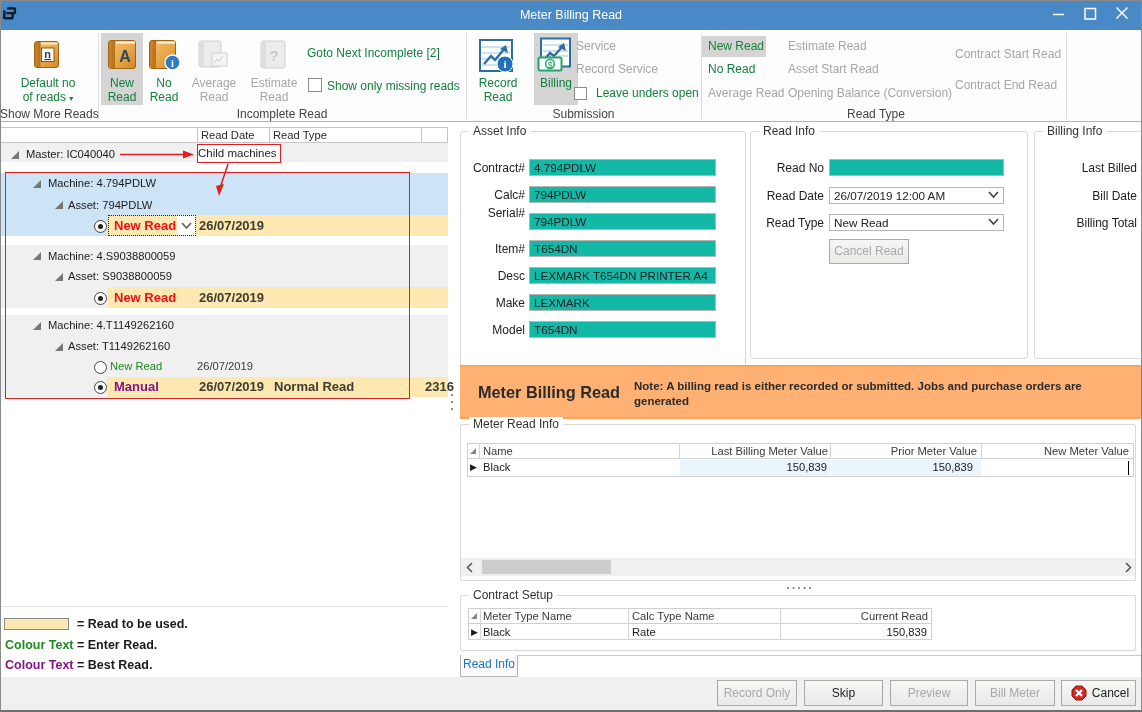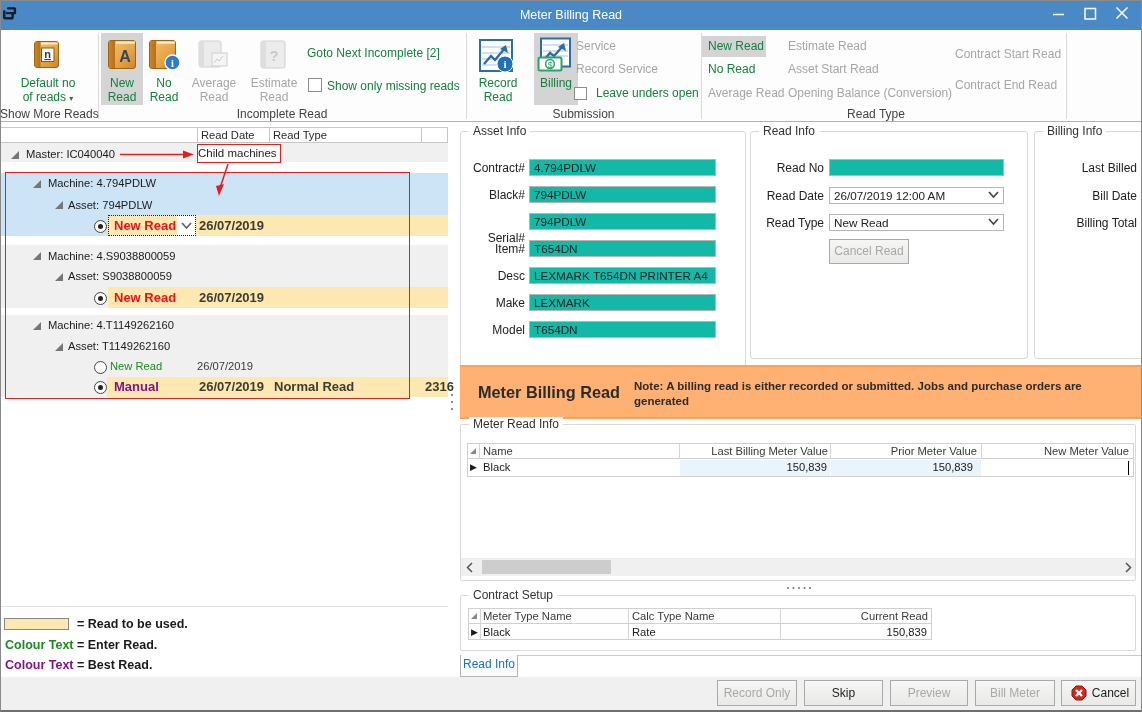--- a/index.html
+++ b/index.html
@@ -252,23 +252,23 @@
   </div>
 <div class="group" style="left:750px;top:131px;width:278px;height:228px">
     <span class="gleg" style="left:8px">Read Info</span>
   </div>
 <div class="group" style="left:1034px;top:131px;width:110px;height:228px">
     <span class="gleg" style="left:8px">Billing Info</span>
   </div>
 
 <div class="lab" style="left:400px;top:161px;width:125px">Contract#</div>
 <div class="inp" style="left:529px;top:159px;width:187px">4.794PDLW</div>
-<div class="lab" style="left:400px;top:188px;width:125px">Black#</div>
+<div class="lab" style="left:400px;top:188px;width:125px">Calc#</div>
 <div class="inp" style="left:529px;top:186px;width:187px">794PDLW</div>
-<div class="lab" style="left:400px;top:231px;width:125px">Serial#</div>
+<div class="lab" style="left:400px;top:206px;width:125px">Serial#</div>
 <div class="inp" style="left:529px;top:213px;width:187px">794PDLW</div>
 <div class="lab" style="left:400px;top:242px;width:125px">Item#</div>
 <div class="inp" style="left:529px;top:240px;width:187px">T654DN</div>
 <div class="lab" style="left:400px;top:269px;width:125px">Desc</div>
 <div class="inp" style="left:529px;top:267px;width:187px">LEXMARK T654DN PRINTER A4</div>
 <div class="lab" style="left:400px;top:296px;width:125px">Make</div>
 <div class="inp" style="left:529px;top:294px;width:187px">LEXMARK</div>
 <div class="lab" style="left:400px;top:323px;width:125px">Model</div>
 <div class="inp" style="left:529px;top:321px;width:187px">T654DN</div>
 

